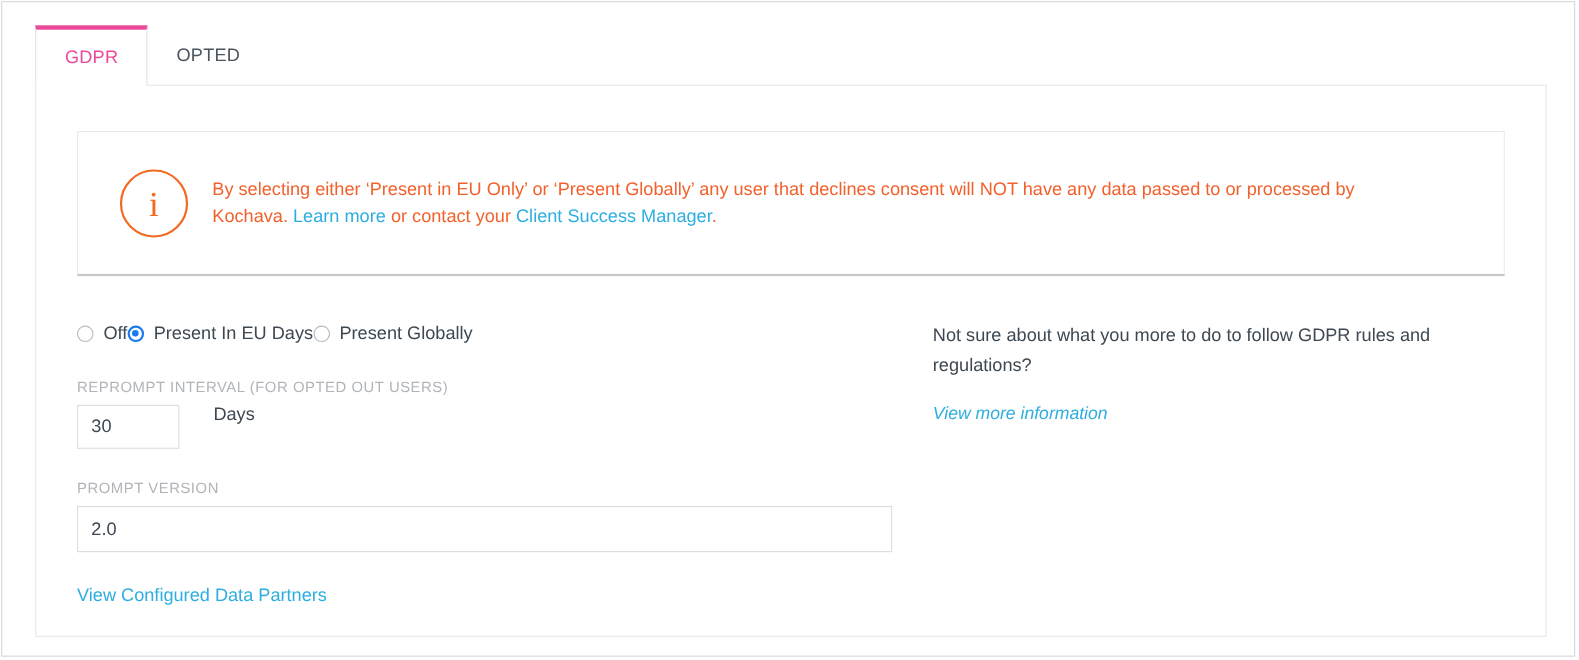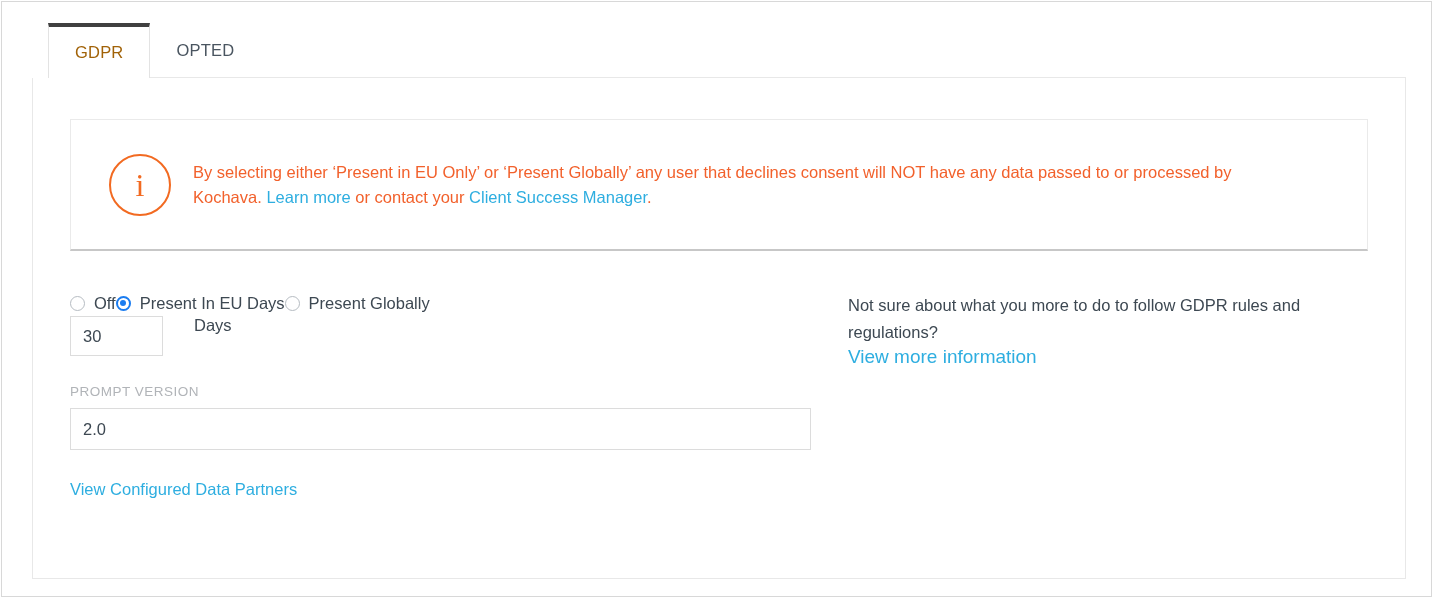--- a/index.html
+++ b/index.html
@@ -47,23 +47,22 @@
     color: #4a5560;
     background: transparent;
     box-sizing: border-box;
     cursor: pointer;
     letter-spacing: .2px;
   }
   .tab.active {
     background: #ffffff;
     border-left: 1px solid #e3e3e3;
     border-right: 1px solid #e3e3e3;
-    border-top: 4px solid #404040;
-    color: #a16207;
-    margin-left: 16px;
+    border-top: 4px solid #ec4899;
+    color: #ec4899;
   }
 
   
   .tabline {
     position: absolute;
     left: 121px;
     top: 75px;
     width: 1283px;
     height: 1px;
     background: #e8e8e8;
@@ -225,21 +224,23 @@
     width: 500px;
   }
   .right-text {
     font-size: 16.5px;
     line-height: 27px;
     color: #3d4852;
     max-width: 496px;
   }
   .right-link {
     display: inline-block;
-    font-size: 19px;
+    margin-top: 22px;
+    font-size: 16px;
+    font-style: italic;
   }
 </style>
 </head>
 <body>
 
 <div class="page-frame">
 
   <div class="tabs">
     <div class="tab active">
       <span>GDPR</span>
@@ -269,20 +270,21 @@
       <div class="radio-opt selected">
         <span class="radio-mark"></span>
         <span>Present In EU Days</span>
       </div>
       <div class="radio-opt">
         <span class="radio-mark"></span>
         <span>Present Globally</span>
       </div>
     </div>
 
+    <div class="field-label">REPROMPT INTERVAL (FOR OPTED OUT USERS)</div>
     <div class="inline-row">
       <input class="input input-small" type="text" value="30" style="">
       <span class="unit-label">Days</span>
     </div>
 
     <div class="field-label">PROMPT VERSION</div>
     <input class="input input-wide" type="text" value="2.0" style="">
 
     <a class="link bottom-link">View Configured Data Partners</a>
   </div>

